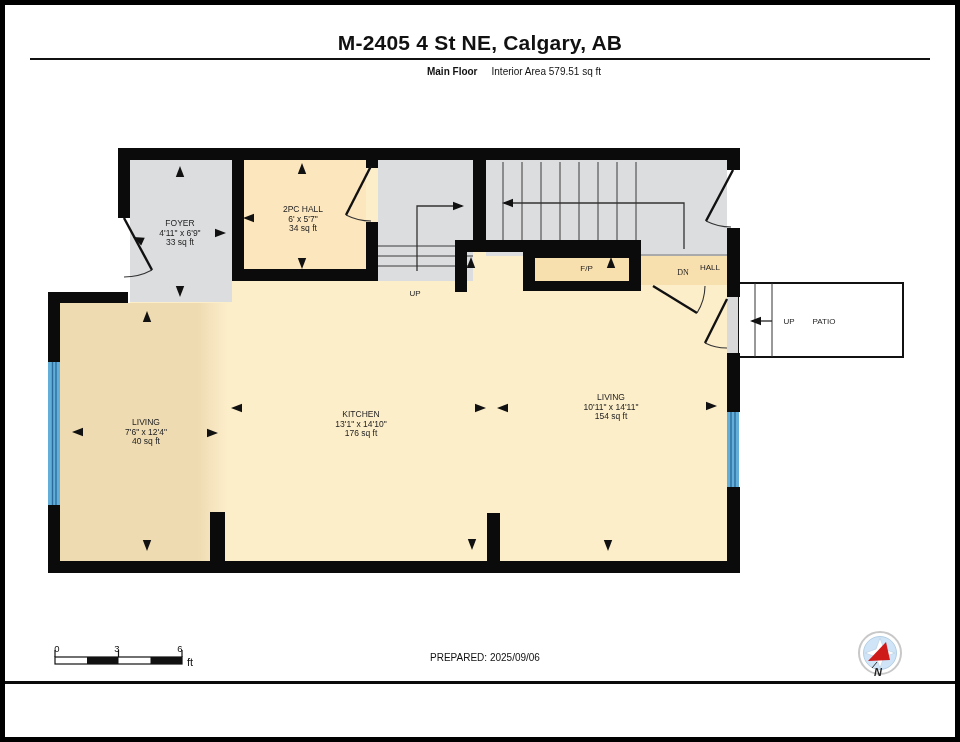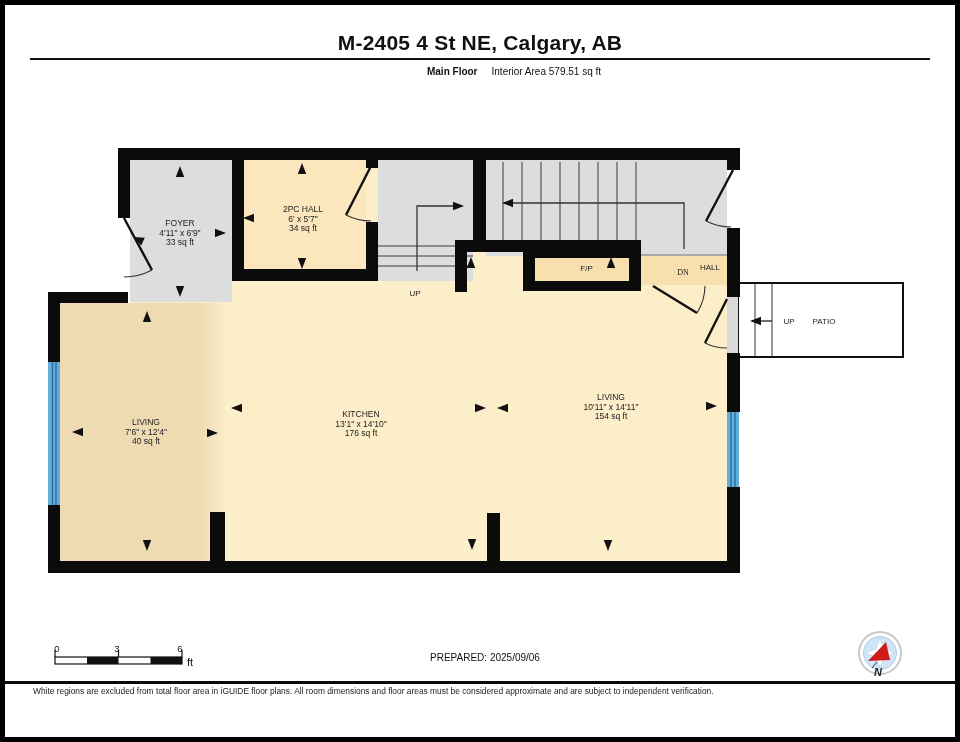--- a/index.html
+++ b/index.html
@@ -213,16 +213,15 @@
 
   <div class="scale-num" style="left:57px;top:643px;">0</div>
   <div class="scale-num" style="left:117px;top:643px;">3</div>
   <div class="scale-num" style="left:180px;top:643px;">6</div>
   <div class="scale-unit" style="left:187px;top:656px;">ft</div>
 
   <div class="prepared" style="left:485px;top:652px;">PREPARED: 2025/09/06</div>
 
   <div class="north" style="left:874px;top:666px;">N</div>
 
-  <div class="disclaimer" style="left:33px;top:686px;">White regions are excluded from total floor area in iGUIDE floor plans. All room dimensions and floor areas must be considered approximate and are subject to independent verification.</div>
 
   <div class="frame"></div>
 </div>
 
 </body></html>

